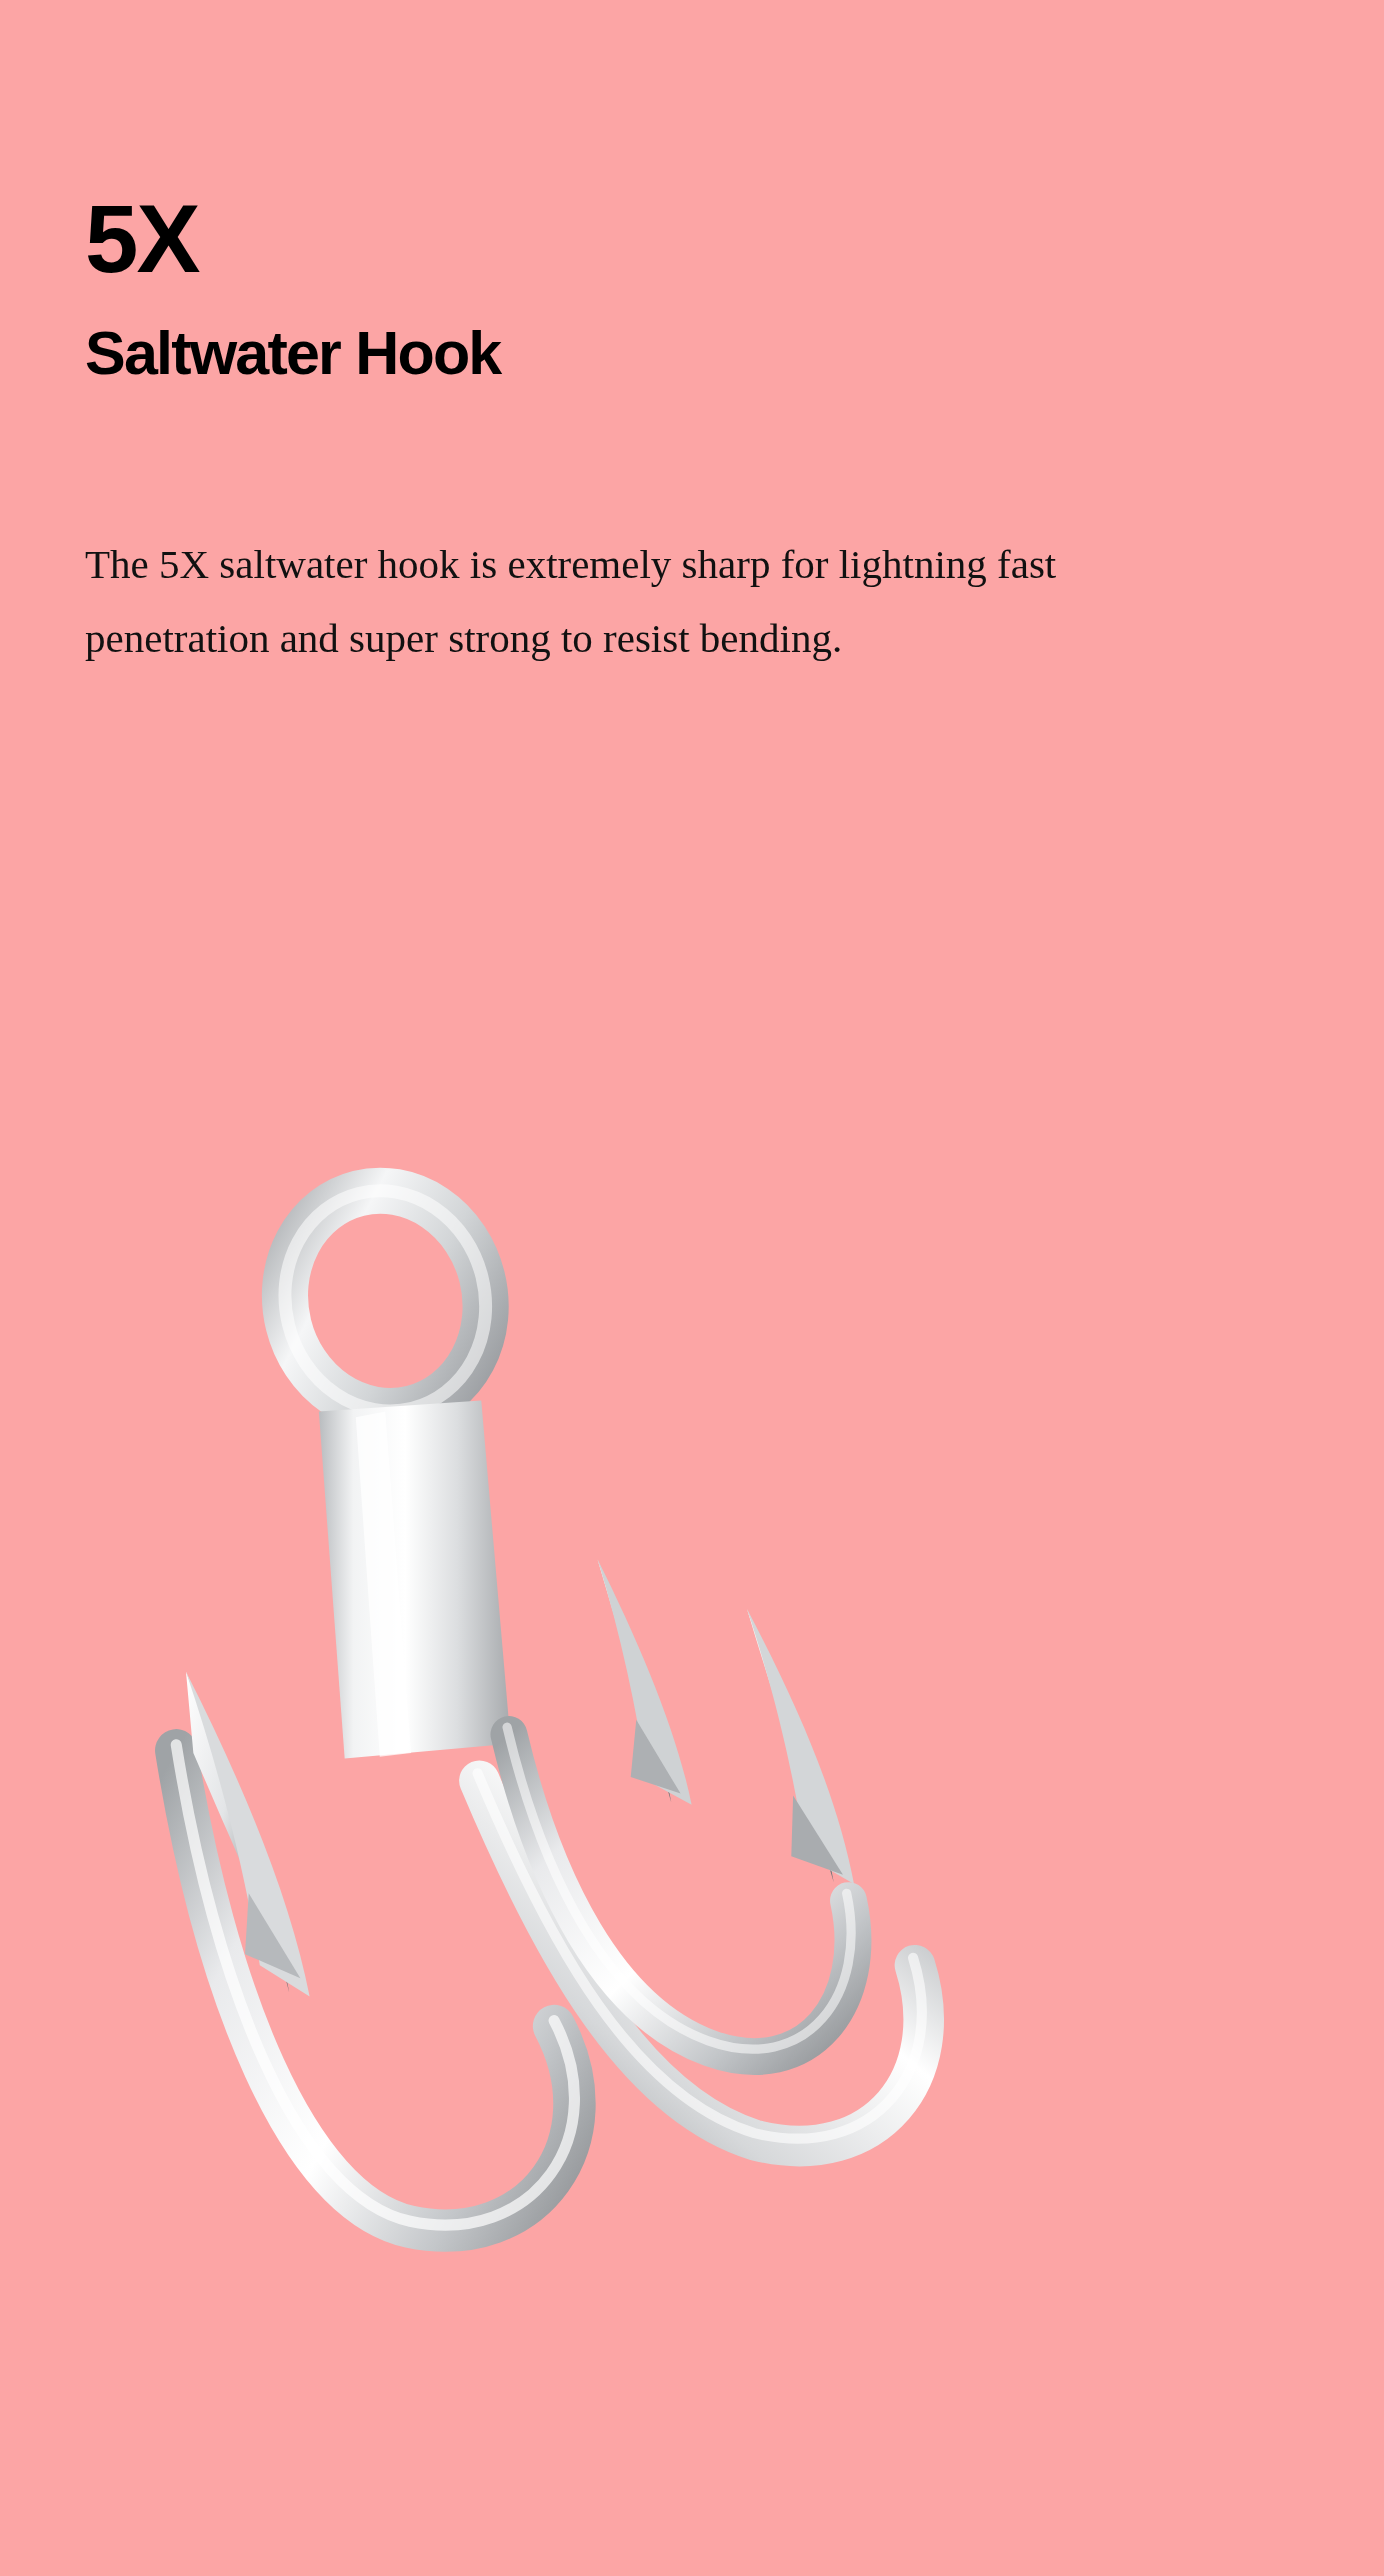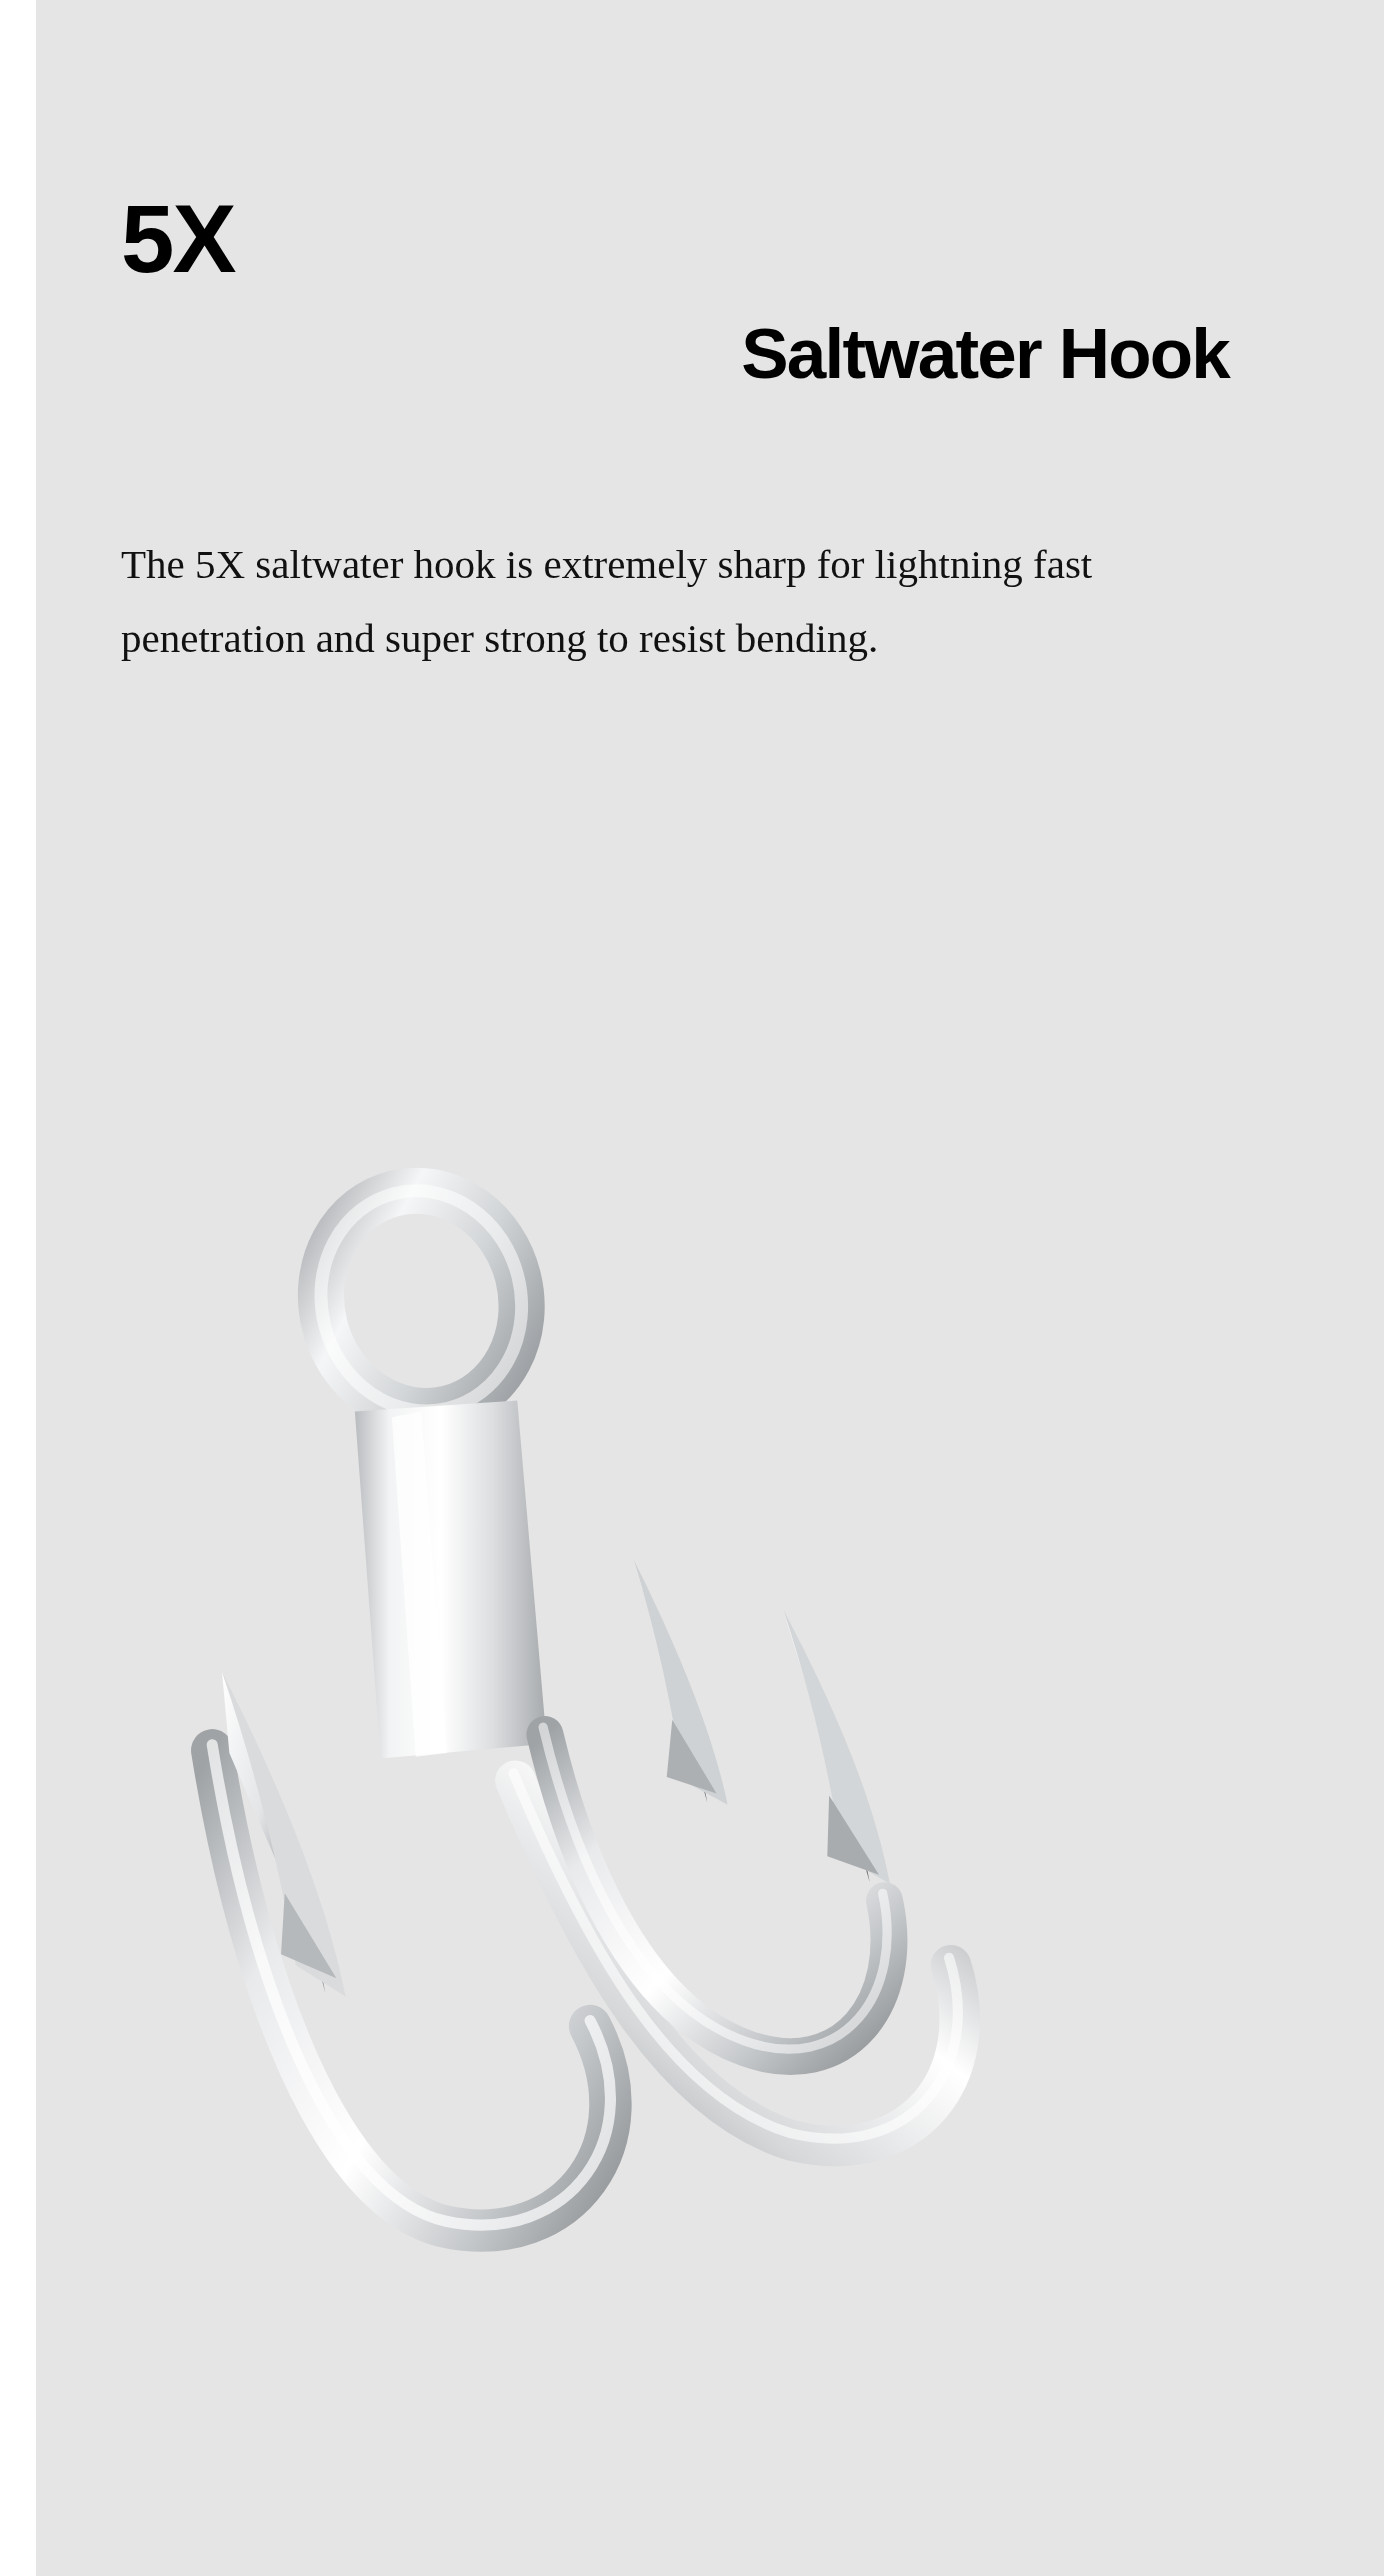--- a/index.html
+++ b/index.html
@@ -12,22 +12,21 @@
     height: 2576px;
     position: relative;
     overflow: hidden;
     font-family: "Liberation Sans", sans-serif;
     color: #000000;
   }
 
   .page {
     position: absolute;
     inset: 0;
-    background: #e5e5e5;
-    margin-left: 36px;
+    background: #fca5a5;
   }
 
   .content {
     position: absolute;
     left: 85px;
     top: 0;
     width: 1218px;
   }
 
   .title-block {
@@ -43,27 +42,26 @@
     font-size: 96px;
     line-height: 100px;
     letter-spacing: -1.8px;
     color: #000000;
     margin: 0;
   }
 
   .title-line2 {
     font-family: "Liberation Sans", sans-serif;
     font-weight: bold;
-    font-size: 71px;
+    font-size: 61px;
     line-height: 103px;
     letter-spacing: -1.8px;
     color: #000000;
     margin: 0;
     padding-top: 13px;
-    text-align: right;
   }
 
   .description {
     position: absolute;
     left: 0;
     top: 527px;
     width: 1163px;
     font-family: "Liberation Serif", serif;
     font-size: 41px;
     line-height: 74px;

